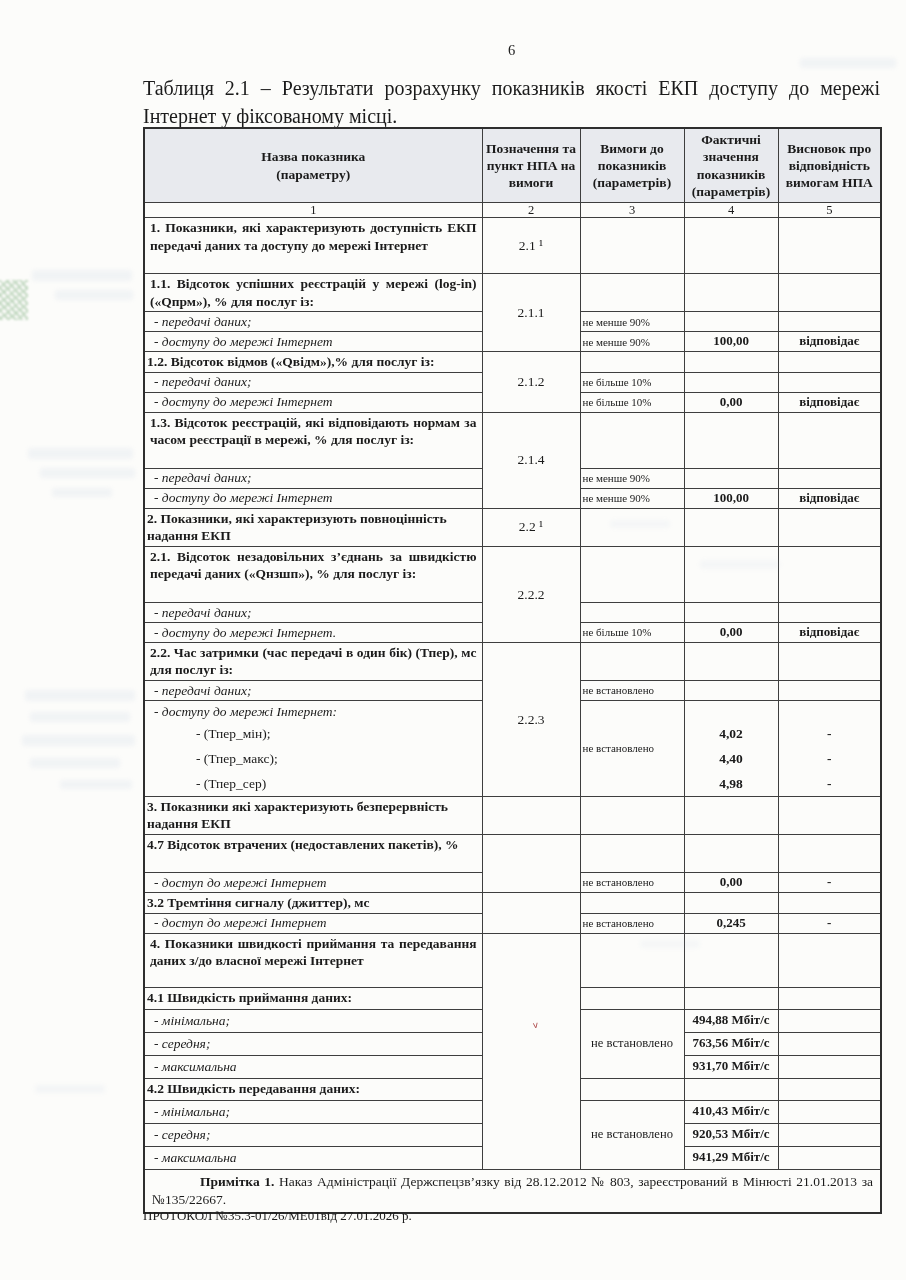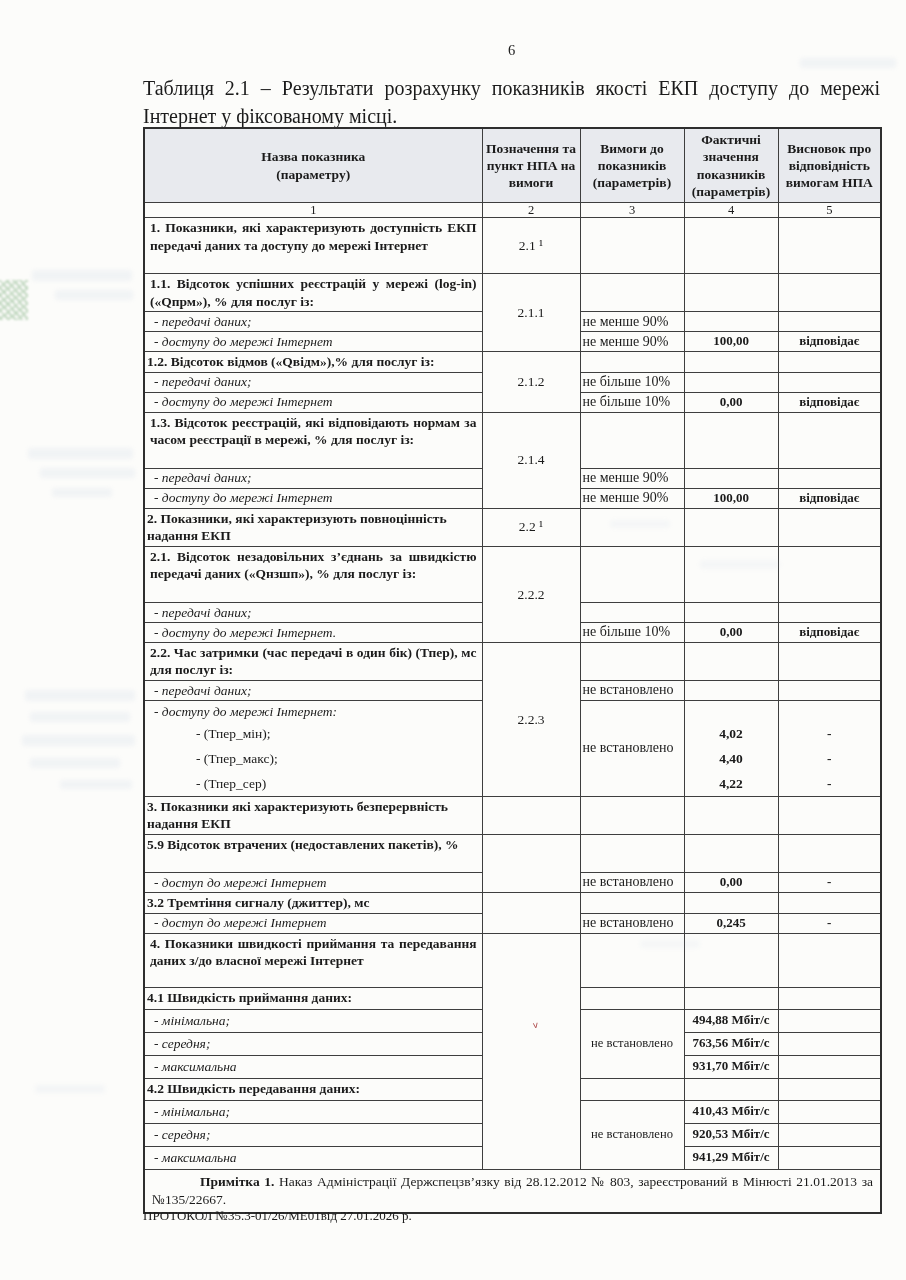--- a/index.html
+++ b/index.html
@@ -16,21 +16,21 @@
   td,th{border:1px solid #3e3e3e;padding:0 3px;vertical-align:middle;overflow:hidden;}
   th{background:#e8eaee;font-weight:bold;text-align:center;font-size:13.5px;line-height:1.28;white-space:pre-line;padding:2px 2px;}
   tr.h-hdr{height:62px} tr.h-nums{height:15px} tr.h-s1{height:56px} tr.h-2l{height:38px}
   tr.h-1l{height:20px} tr.h-3l{height:56px} tr.h-b22c{height:96px} tr.h-s4{height:54px}
   tr.h-spd{height:23px} tr.h-spdh{height:22px} tr.h-note{height:40px}
   td.nums{text-align:center;font-size:12.5px;line-height:13px;padding:0;}
   td.name{font-weight:bold;text-align:justify;padding:1px 5px;vertical-align:top;margin-left:31px;}
   td.name-left{font-weight:bold;text-align:left;padding:1px 2px;vertical-align:top;}
   td.sub{font-style:italic;padding-left:9px;text-align:left;}
   td.ref{text-align:center;font-size:13.5px;}
-  td.req{font-size:14px;padding:0 2px;white-space:nowrap;text-align:left;}
+  td.req{font-size:11px;padding:0 2px;white-space:nowrap;text-align:left;}
   td.req-c{font-size:12.6px;padding:0 2px;white-space:nowrap;text-align:center;}
   td.val{text-align:center;font-weight:bold;font-size:13px;white-space:nowrap;margin-top:28px;}
   td.concl{text-align:center;font-weight:bold;font-size:13px;}
   td.tallcell{vertical-align:top;padding-top:1px;}
   .tname{height:19px;display:flex;align-items:center;font-style:italic;padding-left:6px;}
   .titem{height:25px;display:flex;align-items:center;padding-left:48px;}
   .tspace{height:19px;}
   .vline{height:25px;display:flex;align-items:center;justify-content:center;font-weight:bold;}
   .dline{height:25px;display:flex;align-items:center;justify-content:center;font-weight:bold;}
   td.notecell{font-size:13.5px;text-align:justify;text-indent:48px;padding:3px 7px;line-height:1.35;vertical-align:top;}
@@ -201,40 +201,40 @@
       <div class="tname">- доступу до мережі Інтернет:</div>
       <div class="titem">- (Тпер_мін);</div>
       <div class="titem">- (Тпер_макс);</div>
       <div class="titem">- (Тпер_сер)</div>
     </td>
     <td class="req">не встановлено</td>
     <td class="tallcell">
       <div class="tspace"></div>
       <div class="vline">4,02</div>
       <div class="vline">4,40</div>
-      <div class="vline">4,22</div>
+      <div class="vline">4,98</div>
     </td>
     <td class="tallcell">
       <div class="tspace"></div>
       <div class="dline">-</div>
       <div class="dline">-</div>
       <div class="dline">-</div>
     </td>
   </tr>
 
   <tr class="h-2l">
     <td class="name-left">3. Показники які характеризують безперервність надання ЕКП</td>
     <td class="ref"></td>
     <td class="req"></td>
     <td class="val"></td>
     <td class="concl"></td>
   </tr>
 
   <tr class="h-2l">
-    <td class="name-left">5.9 Відсоток втрачених (недоставлених пакетів), %</td>
+    <td class="name-left">4.7 Відсоток втрачених (недоставлених пакетів), %</td>
     <td class="ref" rowspan="2"></td>
     <td class="req"></td>
     <td class="val"></td>
     <td class="concl"></td>
   </tr>
   <tr class="h-1l">
     <td class="sub">- доступ до мережі Інтернет</td>
     <td class="req">не встановлено</td>
     <td class="val">0,00</td>
     <td class="concl">-</td>

